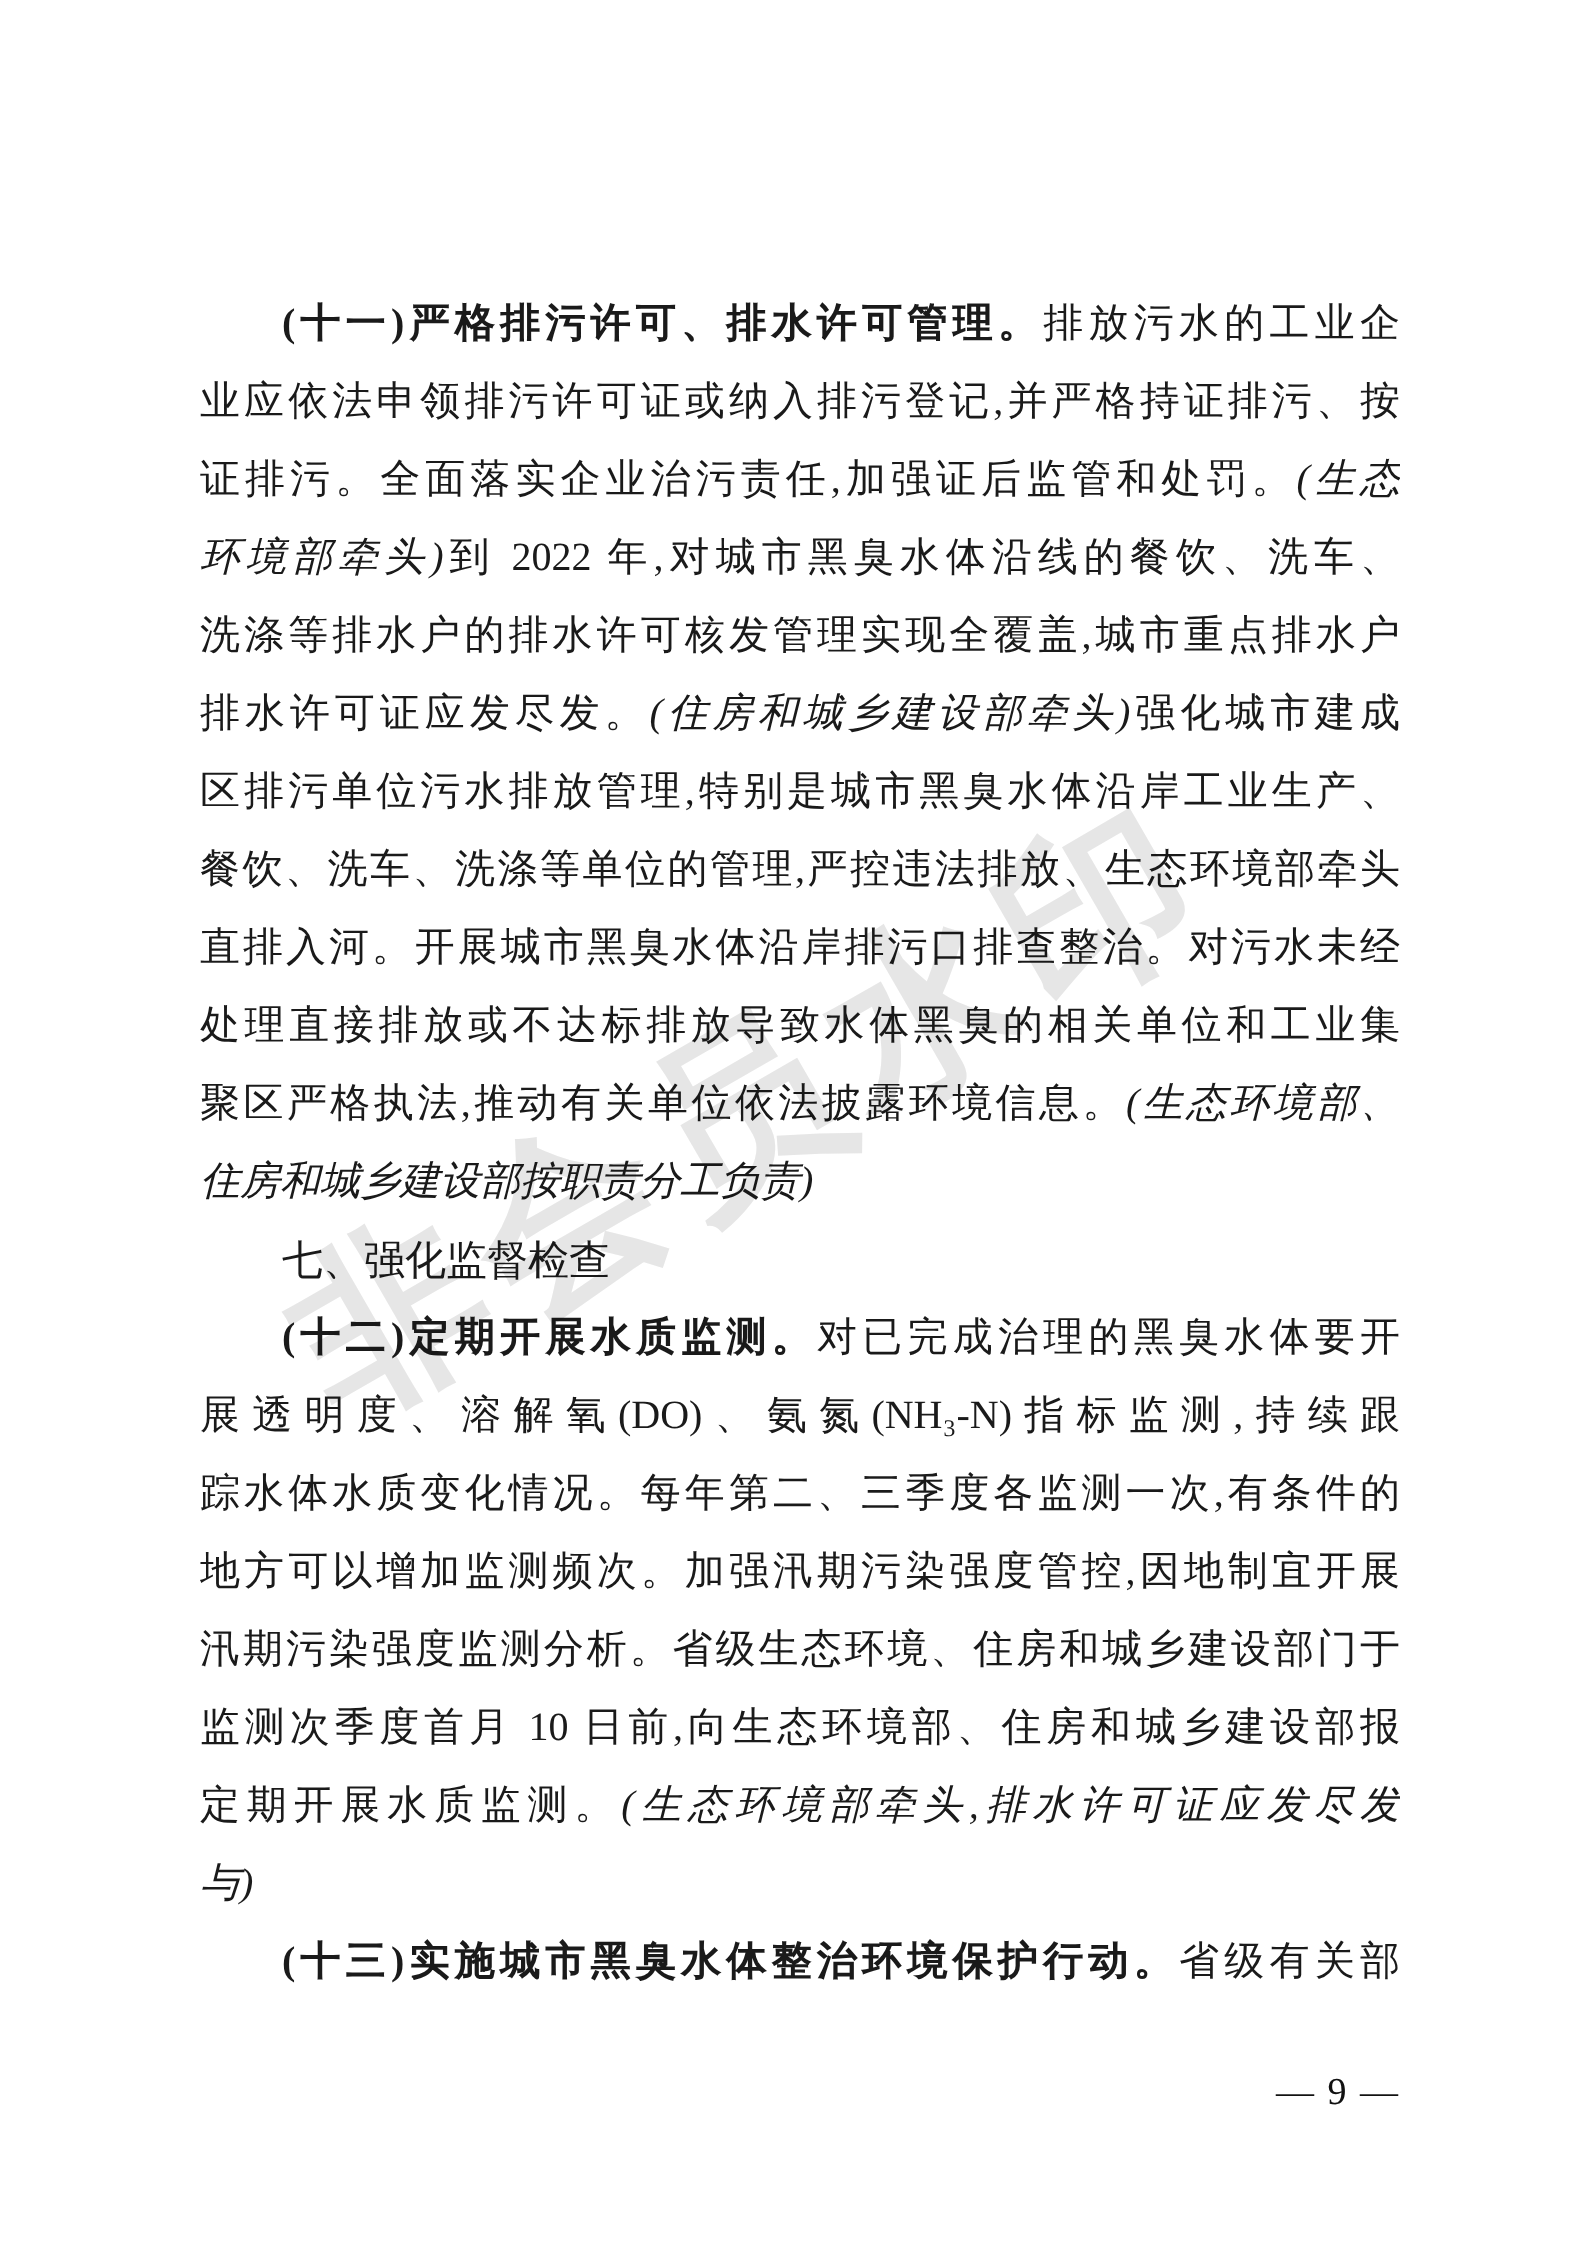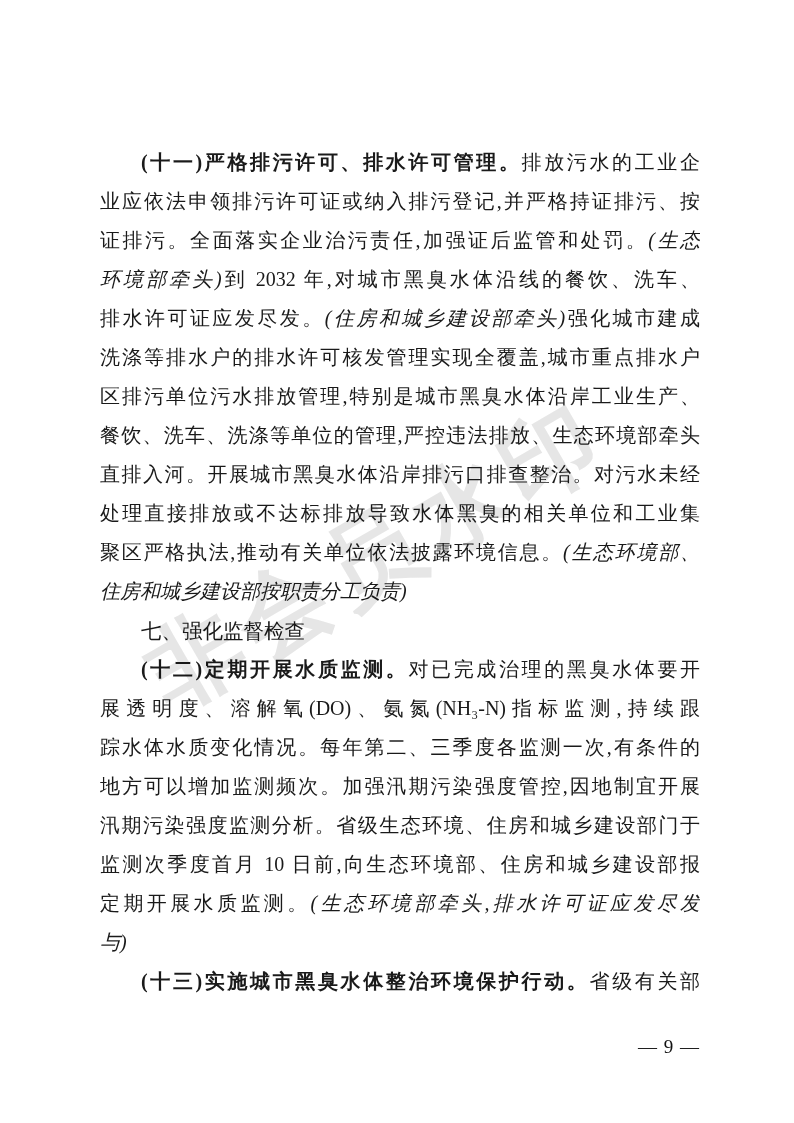--- a/index.html
+++ b/index.html
@@ -76,23 +76,23 @@
 </head>
 <body>
 
 <div class="page">
   <div class="watermark">非会员水印</div>
   <div class="doc">
       <div class="block para">
         <div class="line justify indent"><span class="seg seg-bold">(十一)严格排污许可、排水许可管理。</span><span class="seg seg-normal">排放污水的工业企</span></div>
         <div class="line justify"><span class="seg seg-normal">业应依法申领排污许可证或纳入排污登记,并严格持证排污、按</span></div>
         <div class="line justify"><span class="seg seg-normal">证排污。全面落实企业治污责任,加强证后监管和处罚。</span><span class="seg seg-kai">(生态</span></div>
-        <div class="line justify"><span class="seg seg-kai">环境部牵头)</span><span class="seg seg-normal">到 2032 年,对城市黑臭水体沿线的餐饮、洗车、</span></div>
+        <div class="line justify"><span class="seg seg-kai">环境部牵头)</span><span class="seg seg-normal">到 2022 年,对城市黑臭水体沿线的餐饮、洗车、</span></div>
+        <div class="line justify"><span class="seg seg-normal">洗涤等排水户的排水许可核发管理实现全覆盖,城市重点排水户</span></div>
         <div class="line justify"><span class="seg seg-normal">排水许可证应发尽发。</span><span class="seg seg-kai">(住房和城乡建设部牵头)</span><span class="seg seg-normal">强化城市建成</span></div>
-        <div class="line justify"><span class="seg seg-normal">洗涤等排水户的排水许可核发管理实现全覆盖,城市重点排水户</span></div>
         <div class="line justify"><span class="seg seg-normal">区排污单位污水排放管理,特别是城市黑臭水体沿岸工业生产、</span></div>
         <div class="line justify"><span class="seg seg-normal">餐饮、洗车、洗涤等单位的管理,严控违法排放、生态环境部牵头</span></div>
         <div class="line justify"><span class="seg seg-normal">直排入河。开展城市黑臭水体沿岸排污口排查整治。对污水未经</span></div>
         <div class="line justify"><span class="seg seg-normal">处理直接排放或不达标排放导致水体黑臭的相关单位和工业集</span></div>
         <div class="line justify"><span class="seg seg-normal">聚区严格执法,推动有关单位依法披露环境信息。</span><span class="seg seg-kai">(生态环境部、</span></div>
         <div class="line nojustify"><span class="seg seg-kai">住房和城乡建设部按职责分工负责)</span></div>
       </div>
       <div class="block heading">
         <div class="line nojustify indent"><span class="seg seg-heading">七、强化监督检查</span></div>
       </div>

